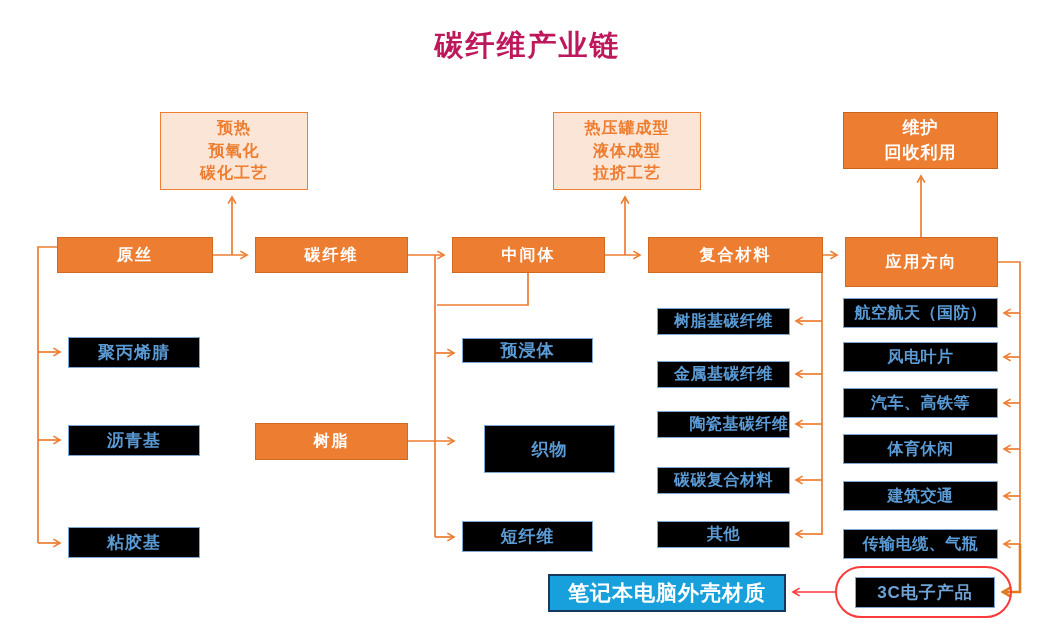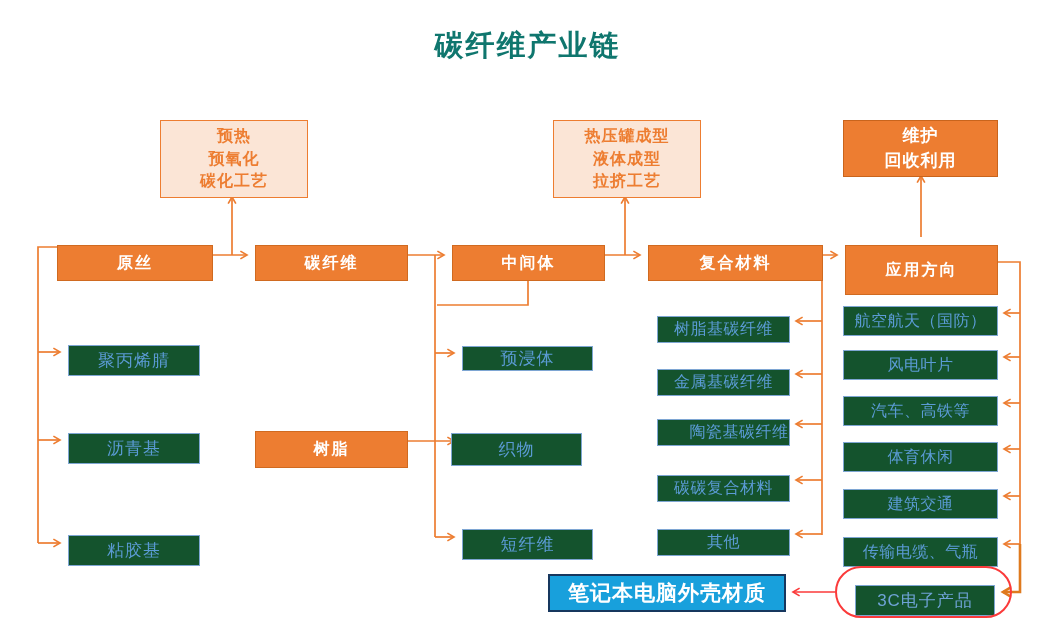--- a/index.html
+++ b/index.html
@@ -2,38 +2,38 @@
 <html><head>
 <meta charset="utf-8">
 <style>
   html,body{margin:0;padding:0;background:#ffffff;}
   .canvas{
     position:relative;width:1055px;height:637px;background:#ffffff;
     font-family:"Liberation Sans","DejaVu Sans",sans-serif;overflow:hidden;
   }
   .title{
     position:absolute;left:0;top:26px;width:100%;text-align:center;
-    font-size:29px;font-weight:bold;color:#0f766e;letter-spacing:2px;
+    font-size:29px;font-weight:bold;color:#be185d;letter-spacing:2px;
   }
-  .box{position:absolute;box-sizing:border-box;display:flex;align-items:center;justify-content:center;text-align:right;margin-top:8px;}
+  .box{position:absolute;box-sizing:border-box;display:flex;align-items:center;justify-content:center;text-align:right;}
   .chain{
     background:#ED7D31;border:1px solid #d06a20;color:#fff;
     font-size:16px;font-weight:bold;letter-spacing:2px;
   }
   .plight{
     background:#FBE5D6;border:1.3px solid #ED7D31;color:#ED7D31;
     font-size:16px;font-weight:bold;flex-direction:column;line-height:1.4;letter-spacing:1px;
   }
   .psolid{
     background:#ED7D31;border:1.5px solid #c9641c;color:#fff;
     font-size:17px;font-weight:bold;flex-direction:column;line-height:1.45;letter-spacing:1px;
   }
   .blue{
-    background:#14532d;border:1.3px solid #7EA6D3;color:#5B9BD5;
-    font-size:17px;font-weight:normal;letter-spacing:1px;
+    background:#000000;border:1.3px solid #7EA6D3;color:#5B9BD5;
+    font-size:17px;font-weight:bold;letter-spacing:1px;
   }
   .blue.sm{font-size:16px;letter-spacing:0.5px;}
   .connectors{position:absolute;left:0;top:0;z-index:0;}
   .boxlayer{position:absolute;left:0;top:0;width:100%;height:100%;z-index:1;}
   .oval{
     position:absolute;left:835px;top:566px;width:177px;height:52px;box-sizing:border-box;
     border:2.5px solid #FB3A3A;border-radius:26px;z-index:2;background:transparent;
   }
   .callout{
     position:absolute;left:548px;top:574px;width:238px;height:38px;box-sizing:border-box;
@@ -128,21 +128,21 @@
     <div class="box chain" style="left:648px;top:237px;width:175px;height:36px;">复合材料</div>
     <div class="box chain" style="left:845px;top:237px;width:153px;height:50px;">应用方向</div>
 
     <div class="box chain" style="left:255px;top:423px;width:153px;height:37px;">树脂</div>
 
     <div class="box blue" style="left:68px;top:337px;width:132px;height:31px;">聚丙烯腈</div>
     <div class="box blue" style="left:68px;top:425px;width:132px;height:31px;">沥青基</div>
     <div class="box blue" style="left:68px;top:527px;width:132px;height:31px;">粘胶基</div>
 
     <div class="box blue" style="left:462px;top:338px;width:131px;height:25px;">预浸体</div>
-    <div class="box blue" style="left:451px;top:425px;width:131px;height:33px;">织物</div>
+    <div class="box blue" style="left:484px;top:425px;width:131px;height:48px;">织物</div>
     <div class="box blue" style="left:462px;top:521px;width:131px;height:31px;">短纤维</div>
 
     <div class="box blue sm" style="left:657px;top:308px;width:133px;height:27px;">树脂基碳纤维</div>
     <div class="box blue sm" style="left:657px;top:361px;width:133px;height:27px;">金属基碳纤维</div>
     <div class="box blue sm" style="left:657px;top:411px;width:133px;height:27px;padding-left:31px;">陶瓷基碳纤维</div>
     <div class="box blue sm" style="left:657px;top:467px;width:133px;height:27px;">碳碳复合材料</div>
     <div class="box blue sm" style="left:657px;top:521px;width:133px;height:27px;">其他</div>
 
     <div class="box blue sm" style="left:843px;top:298px;width:155px;height:30px;">航空航天（国防）</div>
     <div class="box blue sm" style="left:843px;top:342px;width:155px;height:30px;">风电叶片</div>

